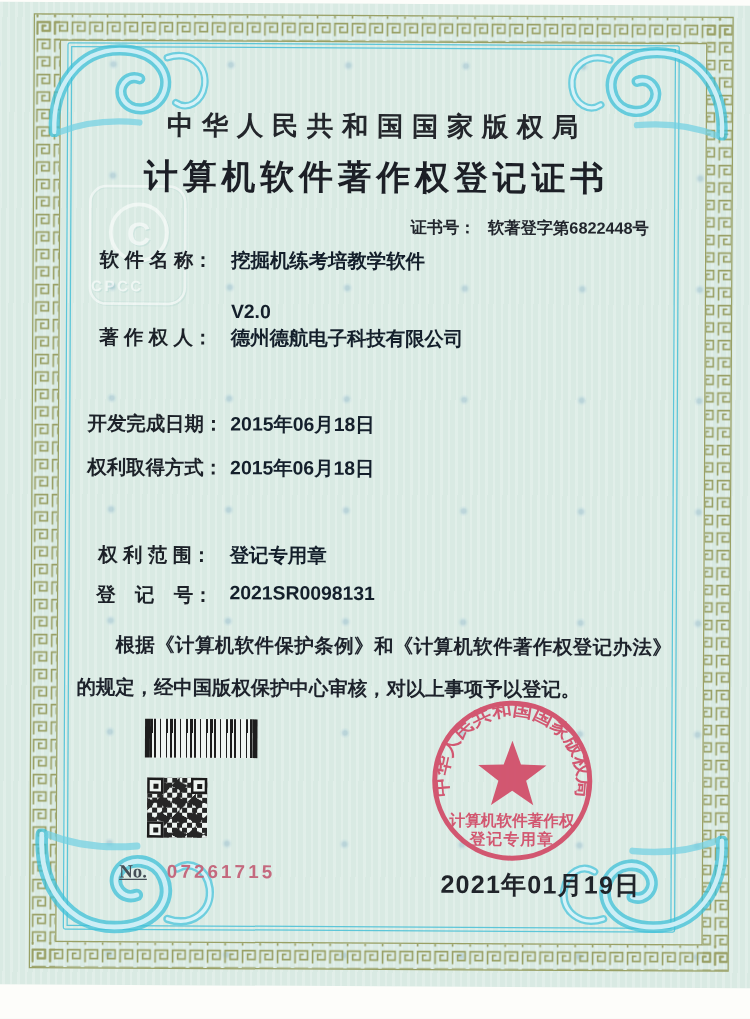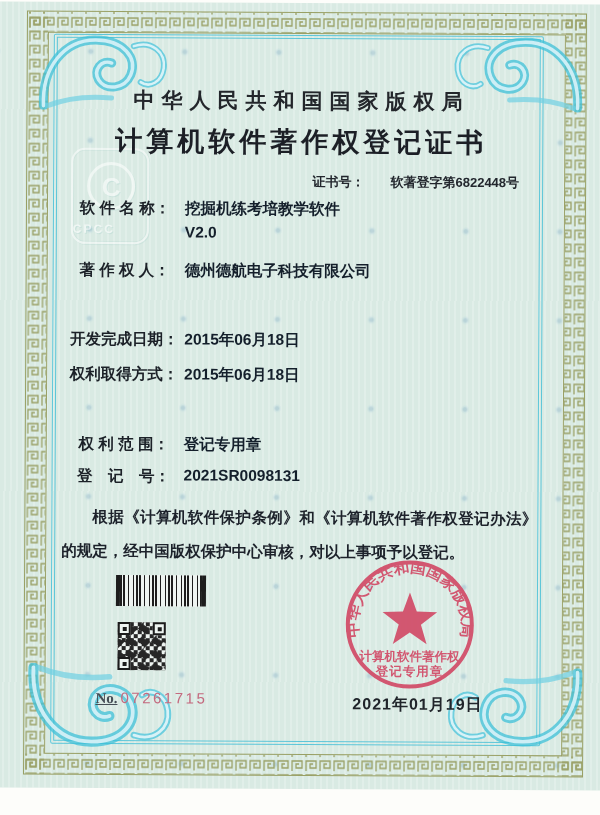--- a/index.html
+++ b/index.html
@@ -47,21 +47,21 @@
   }
   .cert-title {
     position:absolute; top:121px; left:0; width:100%; text-align:center;
     font-family:"Liberation Serif", serif; font-weight:700;
     font-size:27px; letter-spacing:4px; color:#1c1f26;
   }
   .certno {
     position:absolute; top:170px; right:84px;
     font-size:13px; font-weight:700; color:#22262d;
   }
-  .certno .v { margin-left:26px; }
+  .certno .v { margin-left:10px; }
 
   .cpcc {
     position:absolute; left:72px; top:146px; width:78px; height:96px;
     border:2px solid rgba(255,255,255,.85); border-radius:14px;
     box-shadow: inset 0 0 0 1px rgba(150,200,195,.25), 1px 1px 0 rgba(150,200,195,.3);
     opacity:.6; z-index:4;
   }
   .cpcc .ring {
     position:absolute; left:14px; top:12px; width:48px; height:48px; border-radius:50%;
     border:3px solid rgba(255,255,255,.9); box-shadow: 1px 1px 0 rgba(150,200,195,.3);
@@ -70,21 +70,21 @@
   }
   .cpcc .t {
     position:absolute; bottom:6px; width:100%; 
     font-size:12px; font-weight:700; letter-spacing:2px;
     color:rgba(255,255,255,.95); text-shadow:1px 1px 0 rgba(150,200,195,.4);
   }
 
   .row { position:absolute; left:66px; font-size:15.5px; font-weight:700; white-space:nowrap; }
   .row .lb { display:inline-block; width:120px; color:#1c2128; vertical-align:top;text-align:center; }
   .row .vl { display:inline-block; color:#141f2b; vertical-align:top; }
-  .row .vl .l2 { display:block; margin-top:4px; }
+  .row .vl .l2 { display:block; margin-top:22px; }
   .r0 { top:196px; } .r1 { top:258px; } .r2 { top:327px; }
   .r3 { top:362px; } .r4 { top:397px; } .r5 { top:432px; } .r6 { top:464px; }
 
   .statement {
     position:absolute; left:64px; top:498px; width:476px;
     font-family:"Liberation Serif", serif; font-weight:600;
     font-size:15.5px; line-height:34px; text-indent:2em; text-align:justify;
     color:#1d222b;
   }
 
@@ -104,25 +104,25 @@
       repeating-conic-gradient(#262626 0% 25%, transparent 0% 50%),
       repeating-conic-gradient(from 45deg, #262626 0% 20%, transparent 0% 50%);
     background-size: 8px 8px, 13px 13px;
   }
   .qr .finder { position:absolute; width:13px; height:13px; border:2.5px solid #1c1c1c; background:#eef4f1; }
   .qr .f-tl { left:0; top:0; } .qr .f-tr { right:0; top:0; } .qr .f-bl { left:0; bottom:0; }
   .qr .finder::after { content:""; position:absolute; inset:2.5px; background:#1c1c1c; }
 
   .serial { position:absolute; left:99px; top:687px; font-size:15px; white-space:nowrap; }
   .serial .p { font-family:"Liberation Serif", serif; color:#454e56; font-weight:600;text-decoration:underline; }
-  .serial .n { color:#c4697e; font-weight:400; letter-spacing:2.5px; margin-left:3px; }
+  .serial .n { color:#c4697e; font-weight:700; letter-spacing:2.5px; margin-left:16px; }
 
   .issue-date {
     position:absolute; left:356px; top:691px; z-index:6;
-    font-size:16px; font-weight:700; color:#20242a; letter-spacing:1px;
+    font-size:20px; font-weight:700; color:#20242a; letter-spacing:1px;
   }
 
   .seal { position:absolute; left:343px; top:551px; z-index:7; opacity:.93; mix-blend-mode:multiply; }
 </style>
 </head>
 <body>
 
 <div class="page">
   <div class="sheet">
 

